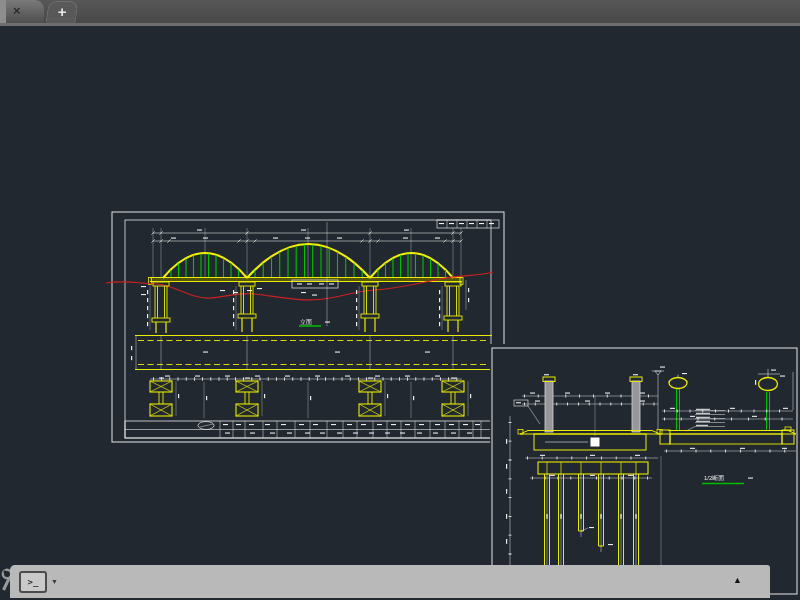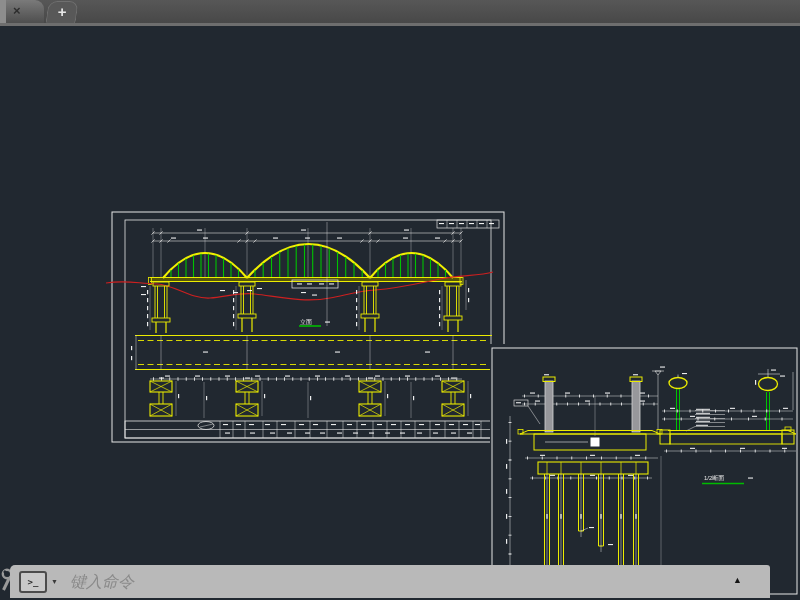--- a/index.html
+++ b/index.html
@@ -488,17 +488,16 @@
       <path d="M9.5,11.5 L3.5,24" stroke-width="3"></path>
       <path d="M4,5 L9,10" stroke="#212830" stroke-width="2.5"></path>
     </g>
   </svg>
 
   <div id="cmdbar">
     <div id="cmd-chip">
       <span>&gt;_</span>
     </div>
     <span id="cmd-caret">▼</span>
-    <input id="cmd-input" type="text" placeholder="键入命令" style="">
     <span id="cmd-expand">▲</span>
   </div>
 
 </div>
 
 </body></html>

